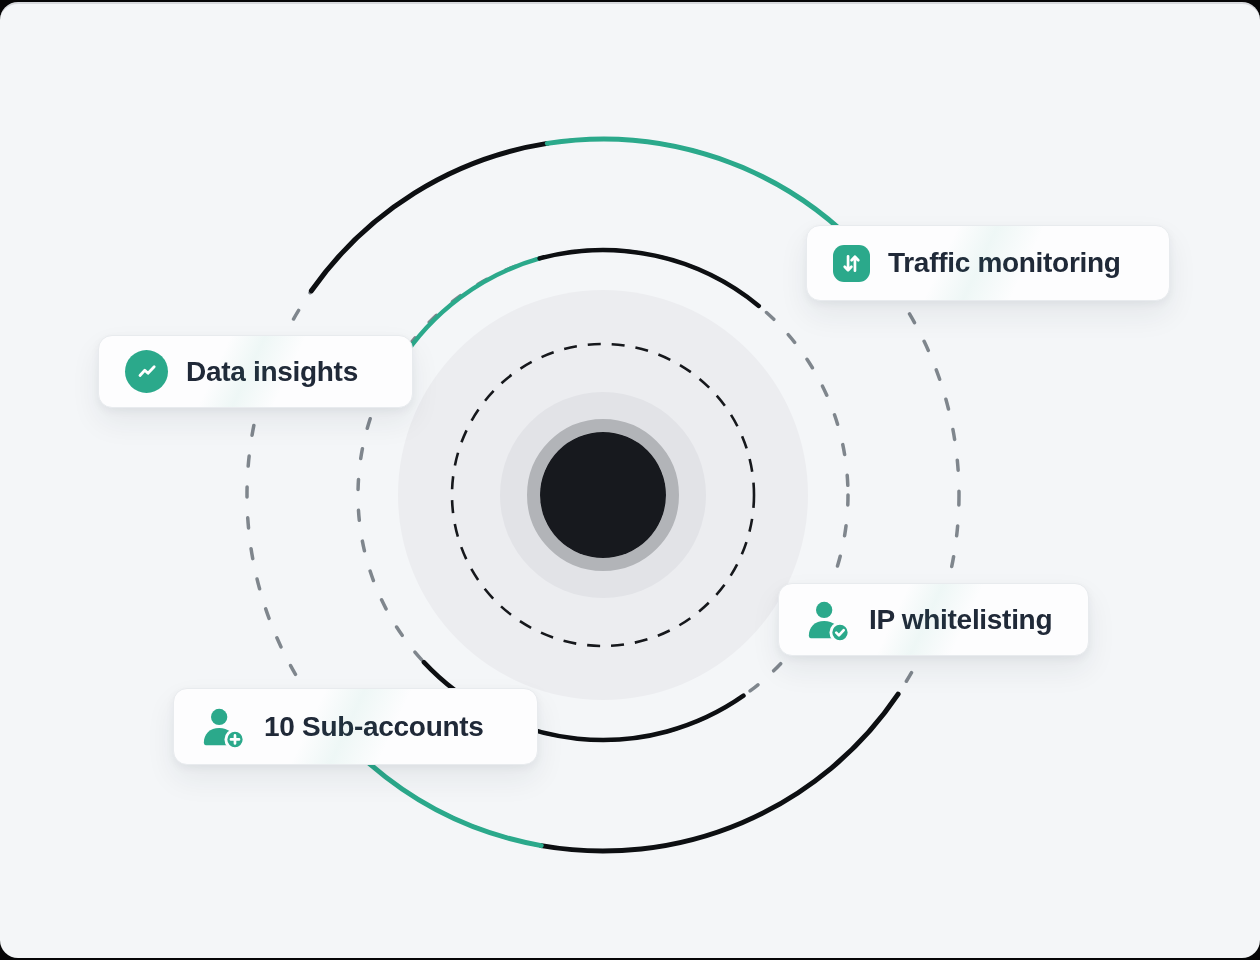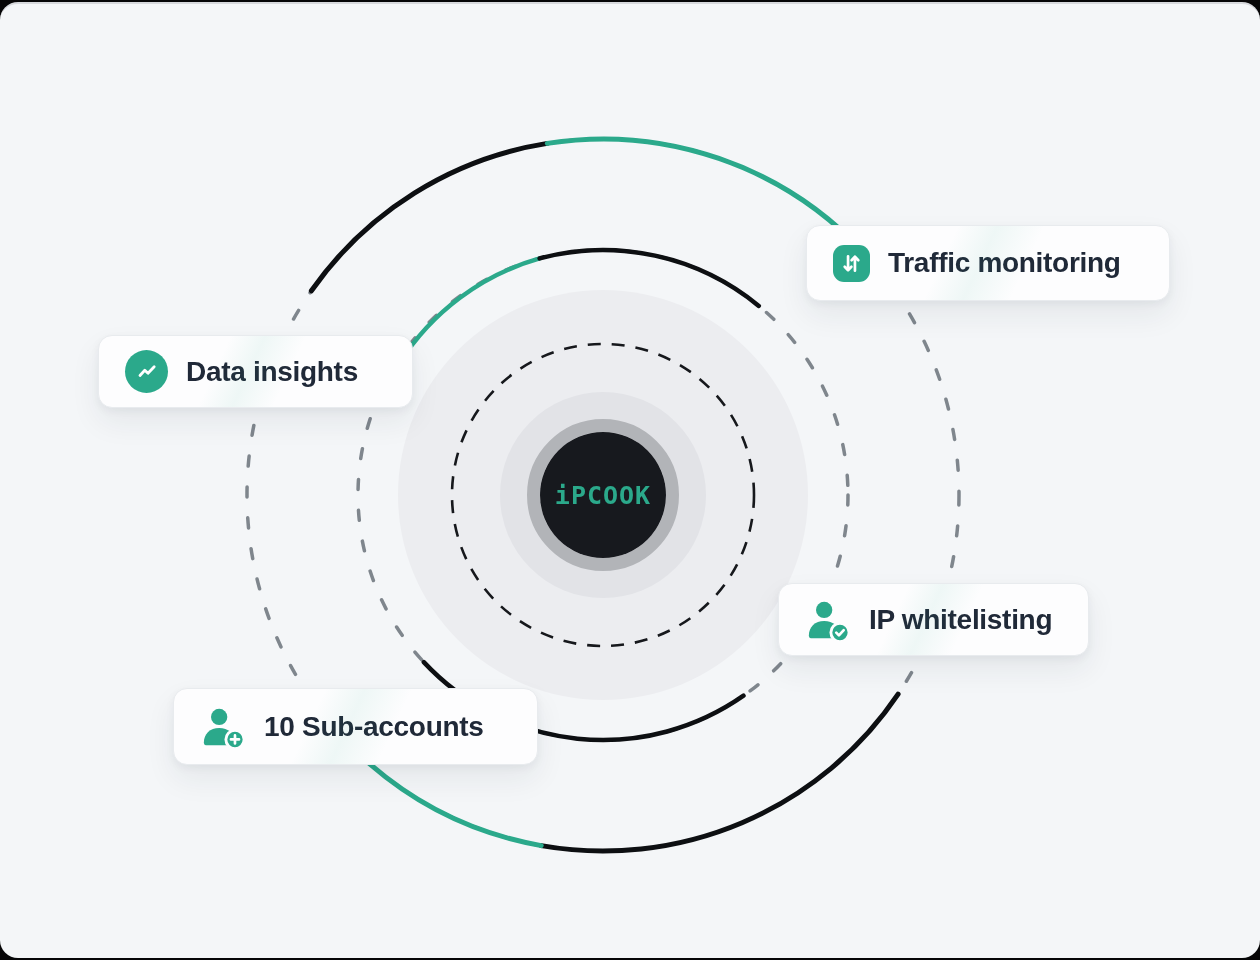--- a/index.html
+++ b/index.html
@@ -108,23 +108,20 @@
       <circle class="dashed-outer" cx="603" cy="491" r="356"></circle>
       <path class="arc-black" d="M 311.4 286.8 A 356 356 0 0 1 547.3 139.4"></path>
       <path class="arc-green" d="M 547.3 139.4 A 356 356 0 0 1 863.4 248.2"></path>
       <path class="arc-black" d="M 898.1 690.1 A 356 356 0 0 1 541.2 841.6"></path>
       <path class="arc-green" d="M 541.2 841.6 A 356 356 0 0 1 369.4 759.7"></path>
 
       <circle class="core-ring" cx="603" cy="491" r="69.5"></circle>
       <circle class="core" cx="603" cy="491" r="63"></circle>
     </svg>
 
-    <div class="core-label">
-      <span>iPCOOK</span>
-    </div>
 
     <div class="card card-traffic">
       <span class="icon-tile">
         <svg width="23" height="23" viewBox="0 0 24 24">
           <path class="stroke-white" d="M8.4 4.5 V 19 M8.4 19 L 4.9 15.4 M8.4 19 L 11.9 15.4"></path>
           <path class="stroke-white" d="M15.6 19.5 V 5 M15.6 5 L 12.1 8.6 M15.6 5 L 19.1 8.6"></path>
         </svg>
       </span>
       <span class="label">Traffic monitoring</span>
     </div>

